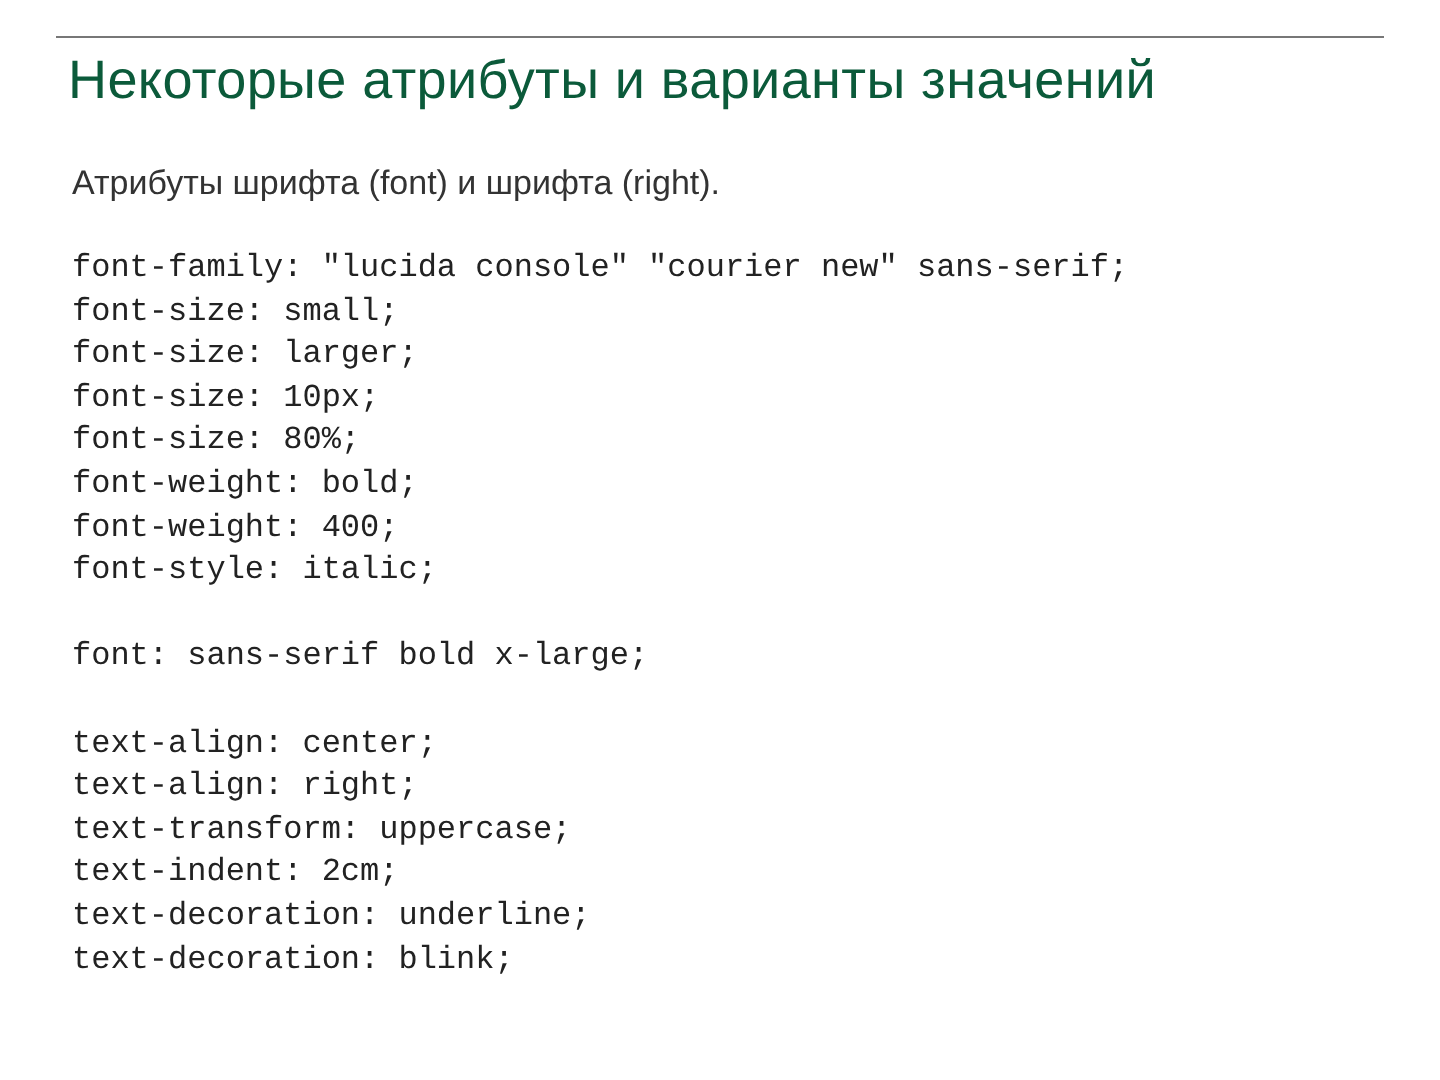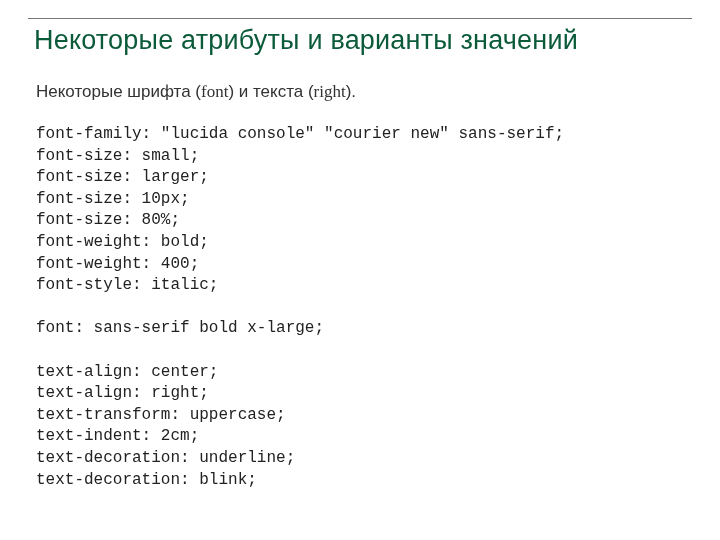--- a/index.html
+++ b/index.html
@@ -32,42 +32,42 @@
   }
   .body {
     margin-left: 8px;
   }
   .intro {
     font-size: 17px;
     color: #333;
     margin-bottom: 22px;
   }
   .intro .mono {
-    font-family: Liberation Serif, serif;
+    font-family: Liberation Sans, sans-serif;
     font-size: 17px;
   }
   pre.code {
     font-family: "Courier New", Courier, monospace;
     font-size: 16px;
     line-height: 1.35;
     margin: 0;
     white-space: pre;
     color: #222;
   }
 </style>
 </head>
 <body>
 
 <div class="slide">
   <hr class="rule">
   <h1 class="title">Некоторые атрибуты и варианты значений</h1>
 
   <div class="body">
     <div class="intro">
-      <span>Некоторые шрифта (</span><span class="mono">font</span><span>) и текста (</span><span class="mono">right</span><span>).</span>
+      <span>Атрибуты шрифта (</span><span class="mono">font</span><span>) и шрифта (</span><span class="mono">right</span><span>).</span>
     </div>
 
     <pre class="code">font-family: "lucida console" "courier new" sans-serif;
 font-size: small;
 font-size: larger;
 font-size: 10px;
 font-size: 80%;
 font-weight: bold;
 font-weight: 400;
 font-style: italic;

